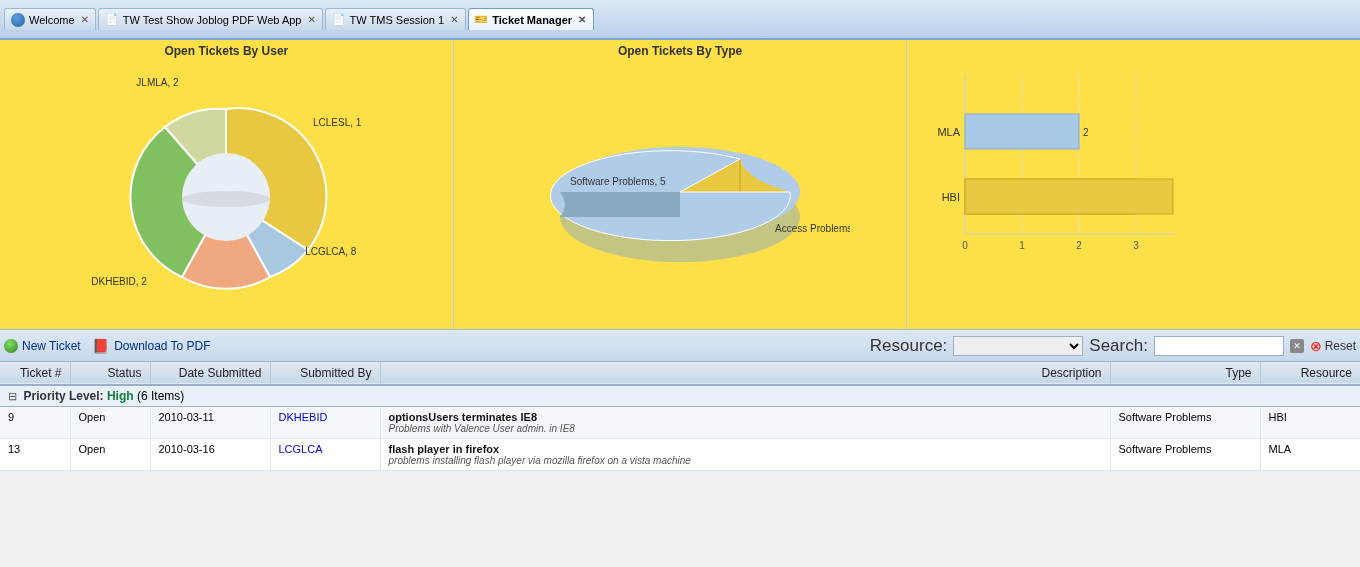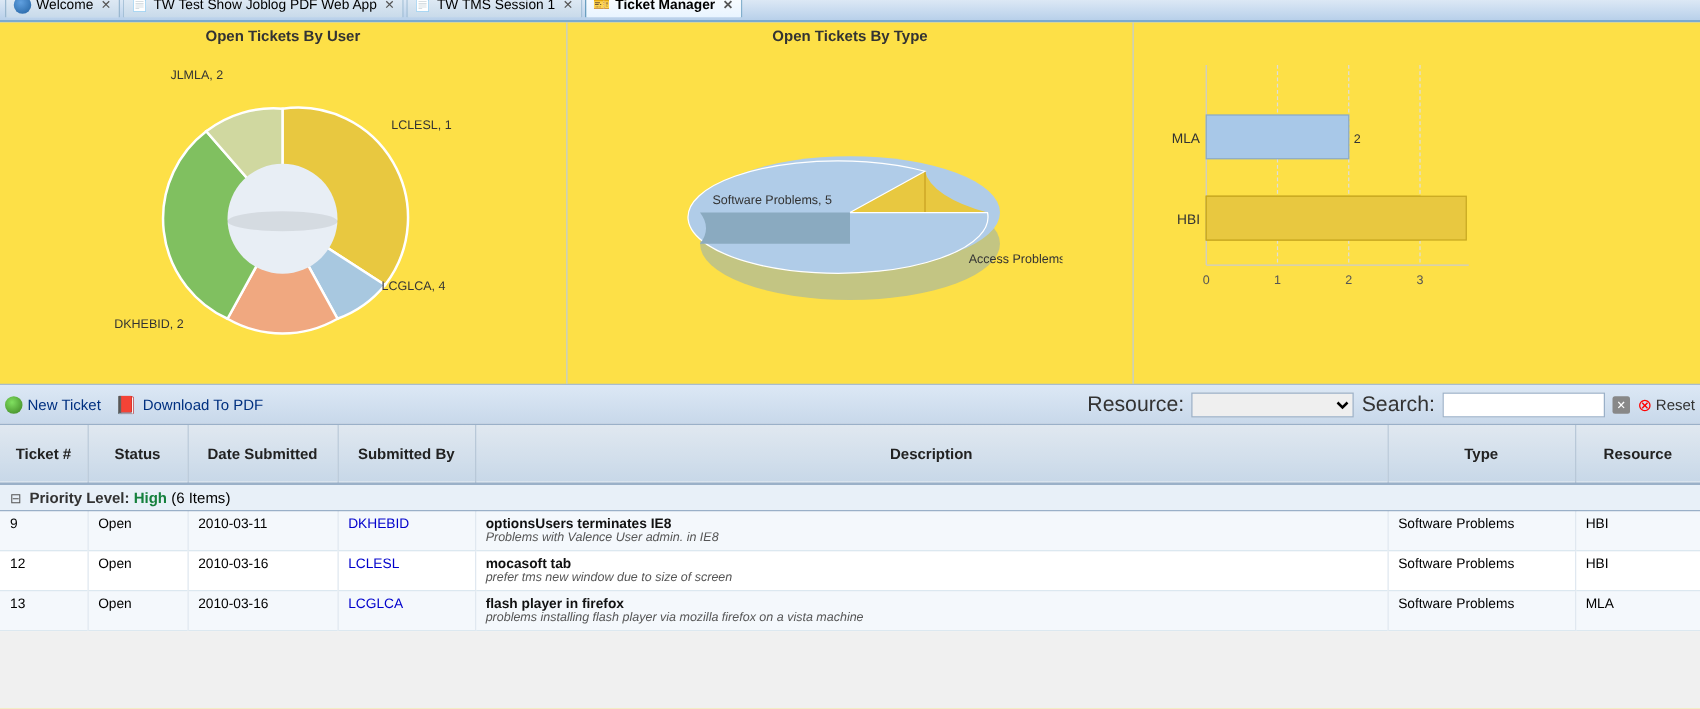--- a/index.html
+++ b/index.html
@@ -1,26 +1,26 @@
 <!DOCTYPE html>
 <html><head>
   <meta charset="utf-8">
   <style>
     * { margin: 0; padding: 0; box-sizing: border-box; }
     body { font-family: Arial, Helvetica, sans-serif; font-size: 12px; background: #f0f0f0; width: 1360px; }
 
     
     .tab-bar {
       display: flex;
-      align-items: flex-end;
+      align-items: center;
       background: linear-gradient(to bottom, #dce8f5, #b8d0ea);
       border-bottom: 2px solid #7aaad0;
       padding: 2px 4px 2px 4px;
       gap: 2px;
-      height: 18px;
+      height: 40px;
     }
     .tab {
       display: flex;
       align-items: center;
       padding: 2px 6px;
       background: linear-gradient(to bottom, #e8f0f8, #c8daea);
       border: 1px solid #9ab8d0;
       border-bottom: none;
       border-radius: 3px 3px 0 0;
       cursor: pointer;
@@ -141,24 +141,24 @@
     }
     table {
       width: 100%;
       border-collapse: collapse;
     }
     thead tr {
       background: linear-gradient(to bottom, #e0e8f0, #c8d8e8);
       border-bottom: 2px solid #9ab0c8;
     }
     thead th {
-      text-align: center;
-      padding: 16px 8px;
+      text-align: right;
+      padding: 4px 8px;
       font-size: 12px;
-      font-weight: bold;
+      font-weight: normal;
       color: #222;
       border-right: 1px solid #b8c8d8;
       white-space: nowrap;
     }
     thead th:last-child { border-right: none; }
     tbody tr { border-bottom: 1px solid #dce8f0; }
     tbody tr:nth-child(even) { background: #f4f8fc; }
     tbody td {
       padding: 4px 8px;
       font-size: 11px;
@@ -266,21 +266,21 @@
 
           <path d="M140,130 L79,60 A88,88 0 0,1 140,42 Z" fill="#d0d8a0" stroke="white" stroke-width="2"></path>
 
           <circle cx="140" cy="130" r="44" fill="#e8eef5"></circle>
 
           <ellipse cx="140" cy="132" rx="44" ry="8" fill="rgba(0,0,0,0.08)"></ellipse>
         </svg>
         
         <div class="donut-label" style="top:10px; left:50px;">JLMLA, 2</div>
         <div class="donut-label" style="top:50px; right:5px;">LCLESL, 1</div>
-        <div class="donut-label" style="bottom:50px; right:10px;">LCGLCA, 4</div>
+        <div class="donut-label" style="bottom:50px; right:10px;">LCGLCA, 8</div>
         <div class="donut-label" style="bottom:20px; left:5px;">DKHEBID, 2</div>
       </div>
     </div>
   </div>
 
   <div class="chart-panel">
     <div class="chart-title">Open Tickets By Type</div>
     <div class="pie-area">
       <svg width="340" height="220">
 
@@ -397,34 +397,20 @@
           <a class="link-blue" href="#">DKHEBID</a>
         </td>
         <td>
           <div class="desc-main">optionsUsers terminates IE8</div>
           <div class="desc-sub">Problems with Valence User admin. in IE8</div>
         </td>
         <td>Software Problems</td>
         <td>HBI</td>
       </tr>
 
-      <tr>
-        <td>12</td>
-        <td>Open</td>
-        <td>2010-03-16</td>
-        <td>
-          <a class="link-blue" href="#">LCLESL</a>
-        </td>
-        <td>
-          <div class="desc-main">mocasoft tab</div>
-          <div class="desc-sub">prefer tms new window due to size of screen</div>
-        </td>
-        <td>Software Problems</td>
-        <td>HBI</td>
-      </tr>
 
       <tr>
         <td>13</td>
         <td>Open</td>
         <td>2010-03-16</td>
         <td>
           <a class="link-blue" href="#">LCGLCA</a>
         </td>
         <td>
           <div class="desc-main">flash player in firefox</div>

